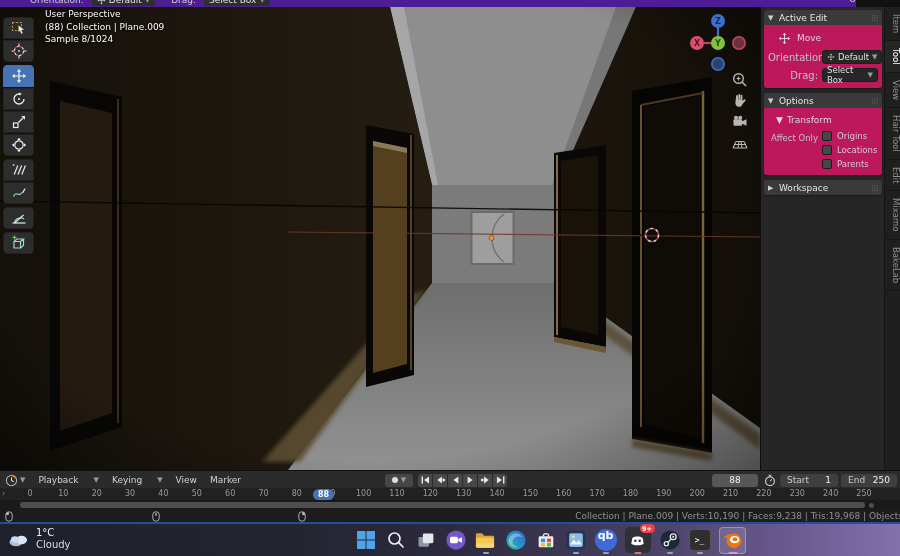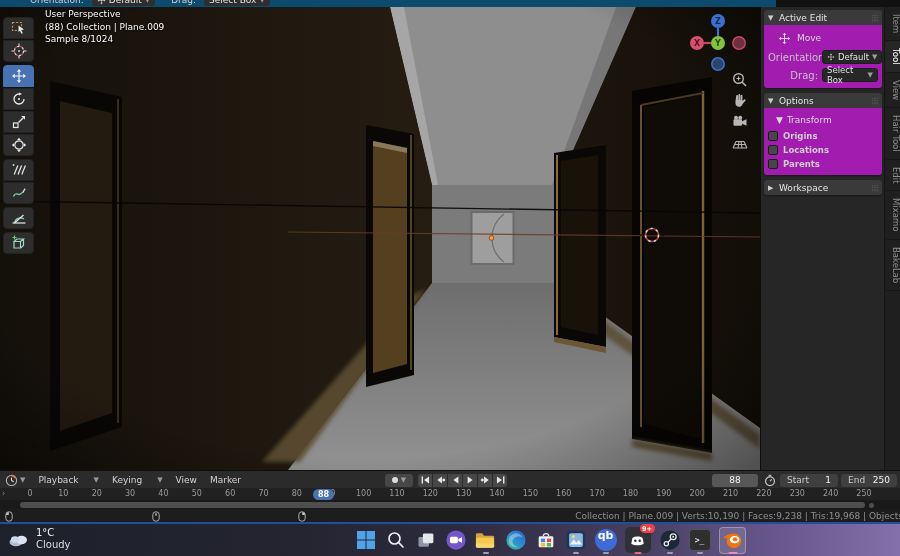--- a/index.html
+++ b/index.html
@@ -1,21 +1,21 @@
 <!DOCTYPE html>
 <html><head>
 <meta charset="utf-8">
 <style>
   * { margin:0; padding:0; box-sizing:border-box; }
   html,body { background:#000; }
   body { font-family:"DejaVu Sans", sans-serif; }
   .page { position:relative; width:900px; height:556px; overflow:hidden; background:#111; }
 
   
-  .topbar { position:absolute; left:0; top:0; width:776px; height:7px; background:#0c4a6e; overflow:hidden; }
+  .topbar { position:absolute; left:0; top:0; width:856px; height:7px; background:#4c1d95; overflow:hidden; }
   .topbar-inner { position:absolute; left:0; top:-7px; width:900px; height:14px; display:flex; align-items:center; font-size:9px; color:#cfcfcf; }
   .tb-label { margin-left:30px; }
   .tb-chip { display:flex; align-items:center; gap:3px; background:#2e2e2e; border-radius:3px; padding:1px 5px; margin-left:8px; color:#e3e3e3; }
   .tb-chip .chev, .chev { color:#9a9a9a; font-size:7px; }
   .tb-drag { margin-left:16px; }
   .tb-right { position:absolute; right:8px; top:1px; display:flex; gap:3px; align-items:center; color:#cfcfcf; }
 
   
   .viewport { position:absolute; left:0; top:7px; width:760px; height:463px; background:#ec4899; overflow:hidden; }
   .scene { position:absolute; left:0; top:0; }
@@ -34,31 +34,31 @@
   .gizmo { position:absolute; left:686px; top:4px; }
   .nav-icon { position:absolute; left:731px; width:18px; height:18px; opacity:.85; }
 
   
   .npanel { position:absolute; left:760px; top:7px; width:124px; height:463px; background:#262626; border-left:1px solid #0e0e0e; padding:3px 2px 0 3px; }
   .panel { margin-bottom:5px; border-radius:3px; overflow:hidden; box-shadow:0 1px 2px rgba(0,0,0,.4); }
   .panel-header { height:15px; background:#3a3a3a; display:flex; align-items:center; padding:0 4px; gap:3px; }
   .panel-header .ph-chev { color:#cfcfcf; font-size:7px; width:8px; }
   .panel-header .ph-title { color:#e4e4e4; font-size:9px; flex:1; }
   .panel-header .grip { color:#5c5c5c; font-size:6px; letter-spacing:-1px; }
-  .panel-body { background:#a21caf; padding:5px 4px 6px 4px; }
+  .panel-body { background:#be185d; padding:5px 4px 6px 4px; }
   .tool-row { display:flex; align-items:center; gap:6px; padding-left:10px; color:#d8d8d8; font-size:9px; height:16px; }
   .prop-row { display:flex; align-items:center; gap:4px; margin-top:4px; }
   .prop-label { width:50px; text-align:right; color:#c3c3c3; font-size:10px; }
   .dropdown { flex:1; height:14px; background:#272727; border:1px solid #1d1d1d; border-radius:3px; display:flex; align-items:center; padding:0 4px; gap:3px; color:#e0e0e0; font-size:8.5px; }
   .dropdown .dd-text { flex:1; }
   .subpanel-row { display:flex; align-items:center; gap:4px; color:#dadada; font-size:9px; padding:2px 0 4px 8px; }
   .affect-row { display:flex; margin-top:2px; }
   .affect-label { width:54px; text-align:right; padding-right:4px; color:#c3c3c3; font-size:8.5px; padding-top:2px; }
   .cb-col { display:flex; flex-direction:column; gap:4px; }
-  .cb-row { display:flex; align-items:center; gap:5px;font-weight:bold; }
+  .cb-row { display:flex; align-items:center; gap:5px; }
   .cb-box { width:10px; height:10px; background:#474747; border:1px solid #1c1c1c; border-radius:2px; }
   .cb-label { color:#cecece; font-size:8.5px; }
 
   
   .vtabs { position:absolute; left:884px; top:7px; width:16px; height:463px; background:#1f1f1f; border-left:1px solid #141414; display:flex; flex-direction:column; }
   .vtab { writing-mode:vertical-rl; width:16px; padding:7px 0; text-align:center; font-size:8.5px; color:#8e8e8e; border-bottom:1px solid #161616; border-radius:3px 0 0 3px; }
   .vtab.active { background:#262626; color:#ffffff; }
 
   
   .tl-header { position:absolute; left:0; top:470px; width:900px; height:18px; background:#2b2b2b; border-top:1px solid #0f0f0f; }
@@ -382,20 +382,21 @@
         <span class="ph-chev">▼</span>
         <span class="ph-title">Options</span>
         <span class="grip">⣿⣿</span>
       </div>
       <div class="panel-body">
         <div class="subpanel-row">
           <span class="ph-chev">▼</span>
           <span>Transform</span>
         </div>
         <div class="affect-row">
+          <span class="affect-label">Affect Only</span>
           <div class="cb-col">
               <div class="cb-row">
                 <span class="cb-box"></span>
                 <span class="cb-label">Origins</span>
               </div>
               <div class="cb-row">
                 <span class="cb-box"></span>
                 <span class="cb-label">Locations</span>
               </div>
               <div class="cb-row">

